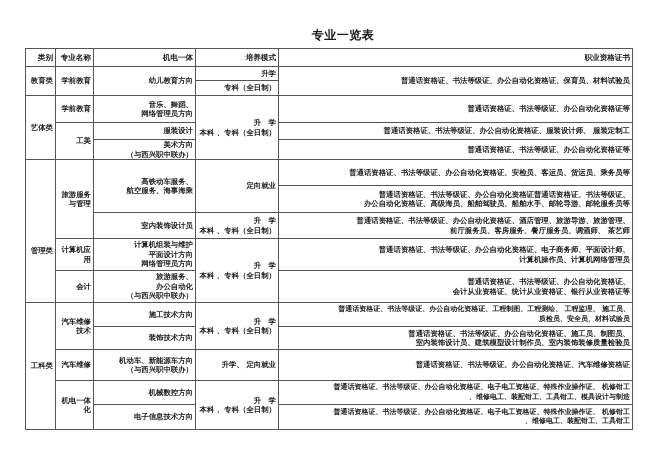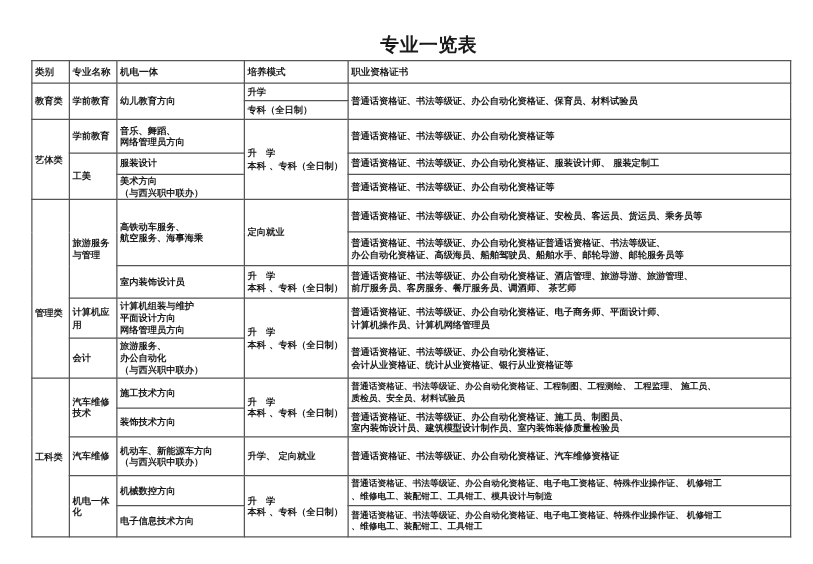--- a/index.html
+++ b/index.html
@@ -1,22 +1,22 @@
 <!DOCTYPE html>
 <html><head>
 <meta charset="utf-8">
 <style>
   html, body { margin: 0; padding: 0; background: #ffffff; }
   body { width: 650px; height: 451px; position: relative; overflow: hidden;
          font-family: "DejaVu Sans", sans-serif; color: #1a1a1a; }
   .title { position: absolute; left: 0; width: 650px; top: 27px; text-align: center;
-           font-size: 15px; font-weight: bold; letter-spacing: 0.5px; padding-left: 36px; box-sizing: border-box; }
+           font-size: 12px; font-weight: bold; letter-spacing: 0.5px; padding-left: 36px; box-sizing: border-box; }
   table { position: absolute; left: 25px; top: 48px; width: 607px; border-collapse: collapse;
           table-layout: fixed; }
-  td, th { border: 1px solid #555; text-align: left; vertical-align: middle; padding: 0 2px;
+  td, th { border: 1px solid #555; text-align: right; vertical-align: middle; padding: 0 2px;
            font-size: 7.4px; font-weight: bold; line-height: 9.4px; overflow: hidden; }
   th { font-weight: bold; font-size: 7.6px; }
   table { border: 1.5px solid #444; }
 </style>
 </head>
 <body>
 
 <div class="title">专业一览表</div>
 
 <table>

